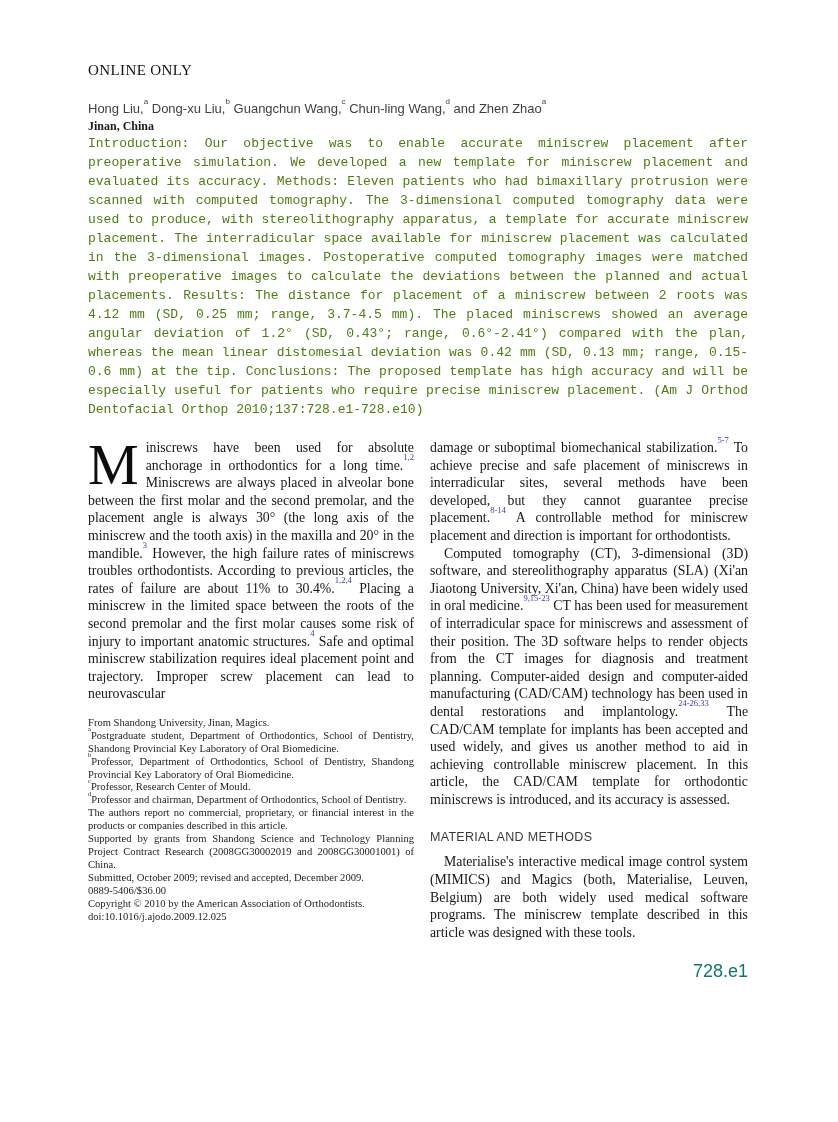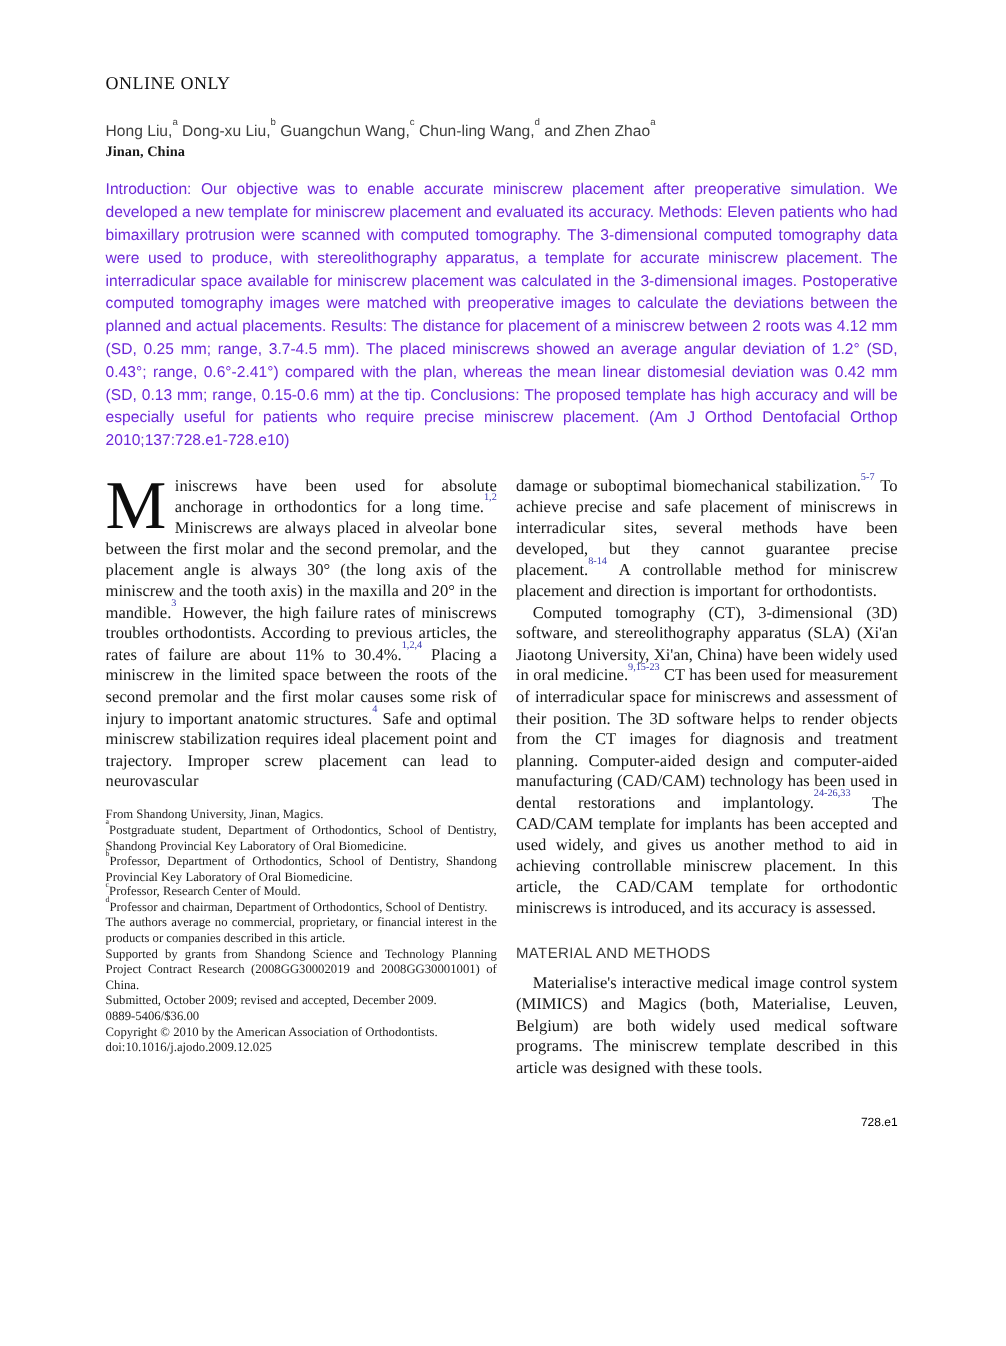--- a/index.html
+++ b/index.html
@@ -9,45 +9,45 @@
   .content{position:absolute;left:88px;top:0;width:660px;}
 
   .online-only{margin-top:62px;font-size:15px;letter-spacing:0.4px;color:#111;}
 
   .title{margin-top:44px;font-size:29px;line-height:33px;font-weight:400;color:#0d0d0d;}
 
   .authors{margin-top:22px;font-family:"Liberation Sans", sans-serif;
            font-size:13px;color:#3f3f3f;}
   .location{margin-top:3px;font-size:12px;font-weight:600;color:#1a1a1a;}
 
-  .abstract{margin-top:14px;font-family:Liberation Sans, sans-serif;
-            font-size:13px;line-height:19px;color:#6d28d9;text-align:justify;
+  .abstract{font-family:Liberation Mono, monospace;
+            font-size:13px;line-height:19px;color:#4d7c0f;text-align:justify;
             hyphens:auto;-webkit-hyphens:auto;}
 
   .columns{margin-top:20px;display:flex;gap:16px;}
   .col-left{width:326px;}
   .col-right{width:318px;}
 
   .body-text{font-size:13.8px;line-height:17.6px;text-align:justify;color:#161616;
              hyphens:auto;-webkit-hyphens:auto;}
   .dropcap{float:left;font-size:57px;line-height:46px;padding:3px 7px 0 0;color:#0d0d0d;}
   .indent{text-indent:14px;margin:0;}
   p{margin:0;}
 
   .footnotes{margin-top:14px;font-size:10.6px;line-height:12.9px;text-align:justify;
              color:#1c1c1c;hyphens:auto;-webkit-hyphens:auto;}
   .footnote-line{margin:0;}
 
   .section-heading{margin-top:22px;margin-bottom:9px;
                    font-family:"Liberation Sans", sans-serif;
                    font-size:12.5px;letter-spacing:0.3px;color:#3a3a3a;}
 
-  .page-number{margin-top:32px;text-align:right;
+  .page-number{margin-top:20px;text-align:right;
                font-family:"Liberation Sans", sans-serif;
-               font-size:10px;color:#000000;}
+               font-size:18px;color:#0f766e;}
 
   sup{line-height:0;font-size:0.62em;position:relative;top:-0.45em;}
   .sup-ref{color:#3a3ab0;}
   .sup-plain{color:inherit;}
   .link{color:#3a3ab0;}
 </style>
 </head>
 <body>
 
 <div class="page">
@@ -67,21 +67,21 @@
       <div class="col-left">
         <p class="body-text">
           <span class="dropcap">M</span><span>iniscrews have been used for absolute anchorage in orthodontics for a long time.<sup class="sup-ref">1,2</sup> Miniscrews are always placed in alveolar bone between the first molar and the second premolar, and the placement angle is always 30° (the long axis of the miniscrew and the tooth axis) in the maxilla and 20° in the mandible.<sup class="sup-ref">3</sup> However, the high failure rates of miniscrews troubles orthodontists. According to previous articles, the rates of failure are about 11% to 30.4%.<sup class="sup-ref">1,2,4</sup> Placing a miniscrew in the limited space between the roots of the second premolar and the first molar causes some risk of injury to important anatomic structures.<sup class="sup-ref">4</sup> Safe and optimal miniscrew stabilization requires ideal placement point and trajectory. Improper screw placement can lead to neurovascular</span>
         </p>
         <div class="footnotes">
             <div class="footnote-line">From Shandong University, Jinan, Magics.</div>
             <div class="footnote-line"><sup class="sup-plain">a</sup>Postgraduate student, Department of Orthodontics, School of Dentistry, Shandong Provincial Key Laboratory of Oral Biomedicine.</div>
             <div class="footnote-line"><sup class="sup-plain">b</sup>Professor, Department of Orthodontics, School of Dentistry, Shandong Provincial Key Laboratory of Oral Biomedicine.</div>
             <div class="footnote-line"><sup class="sup-plain">c</sup>Professor, Research Center of Mould.</div>
             <div class="footnote-line"><sup class="sup-plain">d</sup>Professor and chairman, Department of Orthodontics, School of Dentistry.</div>
-            <div class="footnote-line">The authors average no commercial, proprietary, or financial interest in the products or companies described in this article.</div>
+            <div class="footnote-line">The authors report no commercial, proprietary, or financial interest in the products or companies described in this article.</div>
             <div class="footnote-line">Supported by grants from Shandong Science and Technology Planning Project Contract Research (2008GG30002019 and 2008GG30001001) of China.</div>
             <div class="footnote-line">Submitted, October 2009; revised and accepted, December 2009.</div>
             <div class="footnote-line">0889-5406/$36.00</div>
             <div class="footnote-line">Copyright © 2010 by the American Association of Orthodontists.</div>
             <div class="footnote-line">doi:10.1016/j.ajodo.2009.12.025</div>
           </div>
       </div>
 
       <div class="col-right">
         <p class="body-text">damage or suboptimal biomechanical stabilization.<sup class="sup-ref">5-7</sup> To achieve precise and safe placement of miniscrews in interradicular sites, several methods have been developed, but they cannot guarantee precise placement.<sup class="sup-ref">8-14</sup> A controllable method for miniscrew placement and direction is important for orthodontists.</p>

